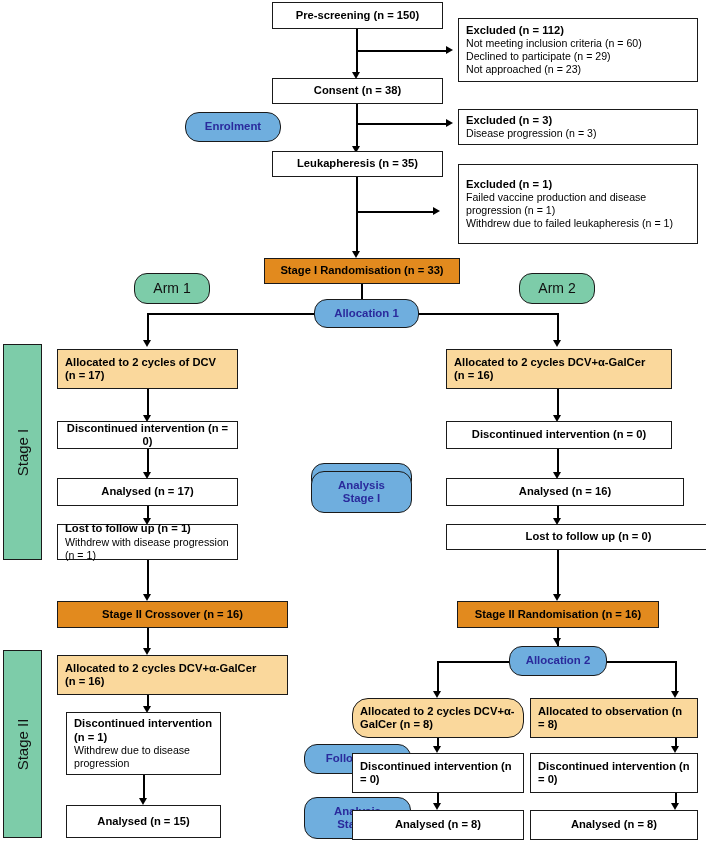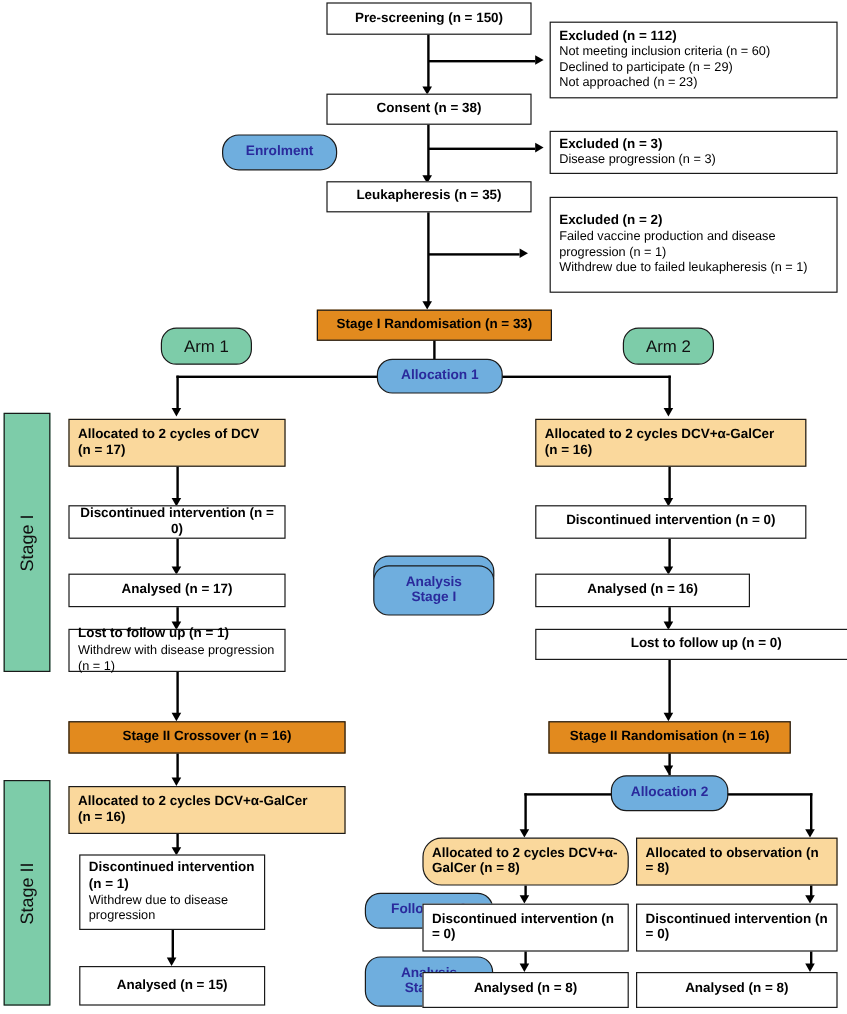--- a/index.html
+++ b/index.html
@@ -106,21 +106,21 @@
   <div class="box center fill-white" style="left:272px;top:151px;width:171px;height:26px;">
     <div class="ttl">Leukapheresis (n = 35)</div>
   </div>
 
   <div class="vline" style="left:356px;top:177px;height:76px;"></div>
   <div class="arrow-d" style="left:352px;top:251px;"></div>
   <div class="hline" style="left:357px;top:211px;width:76px;"></div>
   <div class="arrow-r" style="left:433px;top:207px;"></div>
 
   <div class="box left fill-white" style="left:458px;top:164px;width:240px;height:80px;">
-    <div class="ttl">Excluded (n = 2)</div>
+    <div class="ttl">Excluded (n = 1)</div>
     <div class="sub">Failed vaccine production and disease progression (n = 1)</div>
     <div class="sub">Withdrew due to failed leukapheresis (n = 1)</div>
   </div>
 
   <div class="box center fill-orange" style="left:264px;top:258px;width:196px;height:26px;">
     <div class="ttl">Stage I Randomisation (n = 33)</div>
   </div>
 
   <div class="vline" style="left:361px;top:284px;height:17px;"></div>
 
@@ -175,21 +175,21 @@
   </div>
   <div class="vline" style="left:557px;top:389px;height:28px;"></div>
   <div class="arrow-d" style="left:553px;top:415px;"></div>
 
   <div class="box center fill-white" style="left:446px;top:421px;width:226px;height:28px;">
     <div class="ttl">Discontinued intervention (n = 0)</div>
   </div>
   <div class="vline" style="left:557px;top:449px;height:25px;"></div>
   <div class="arrow-d" style="left:553px;top:472px;"></div>
 
-  <div class="box center fill-white" style="left:446px;top:478px;width:179px;height:28px;">
+  <div class="box center fill-white" style="left:446px;top:478px;width:238px;height:28px;">
     <div class="ttl">Analysed (n = 16)</div>
   </div>
   <div class="vline" style="left:557px;top:506px;height:14px;"></div>
   <div class="arrow-d" style="left:553px;top:518px;"></div>
 
   <div class="box center fill-white" style="left:446px;top:524px;width:272px;height:26px;padding-left:20px;">
     <div class="ttl">Lost to follow up (n = 0)</div>
   </div>
 
   <div class="pill pill-blue" style="left:311px;top:419px;width:101px;height:30px;margin-top:44px;">

